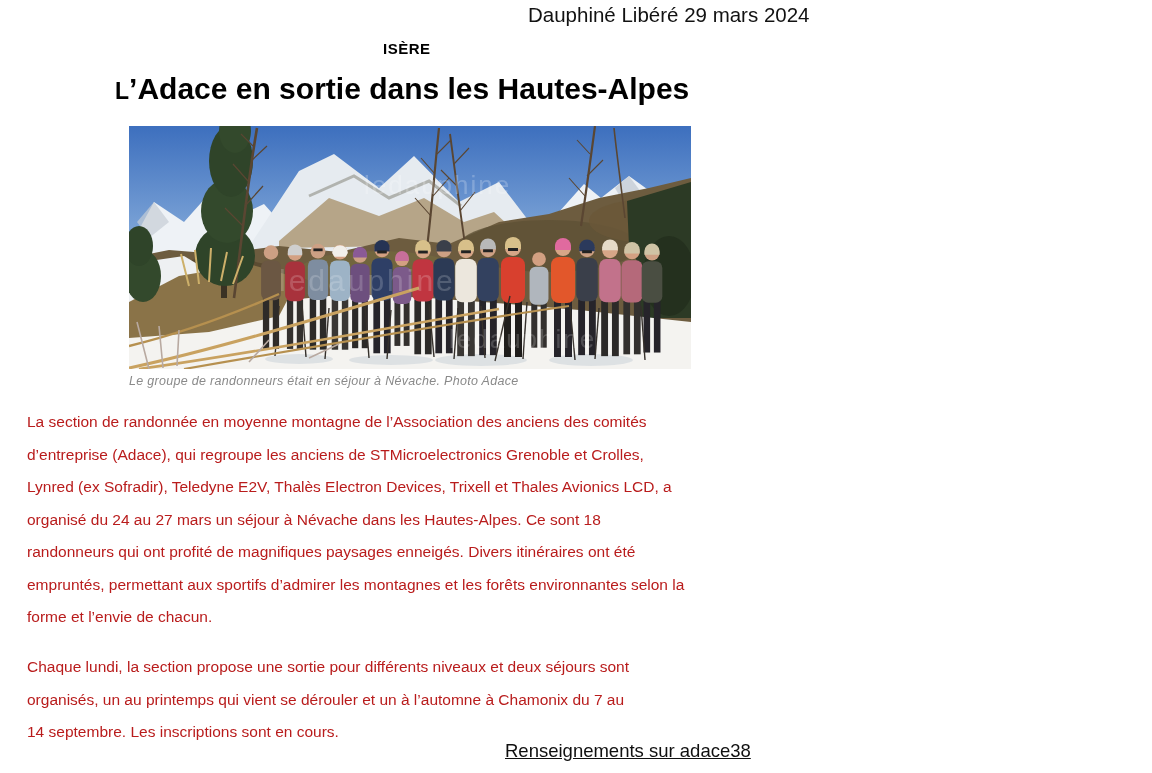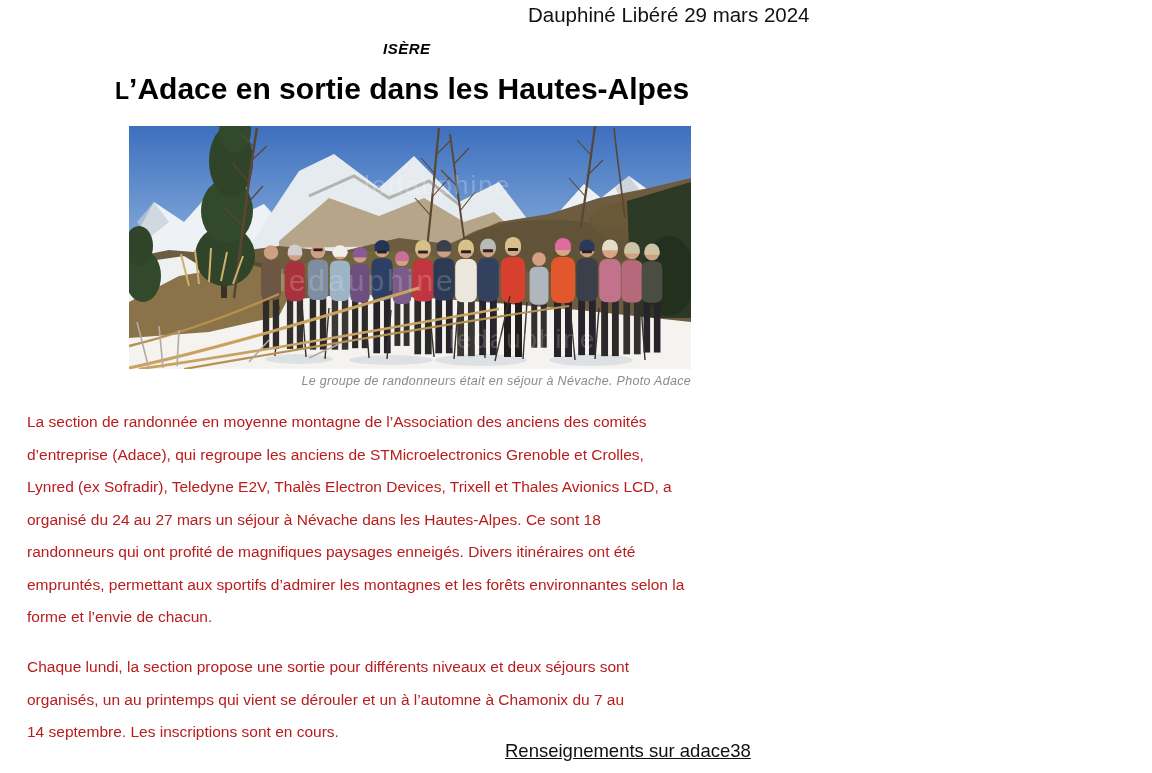--- a/index.html
+++ b/index.html
@@ -2,26 +2,26 @@
 <html lang="fr"><head>
 <meta charset="utf-8">
 <style>
   html,body{margin:0;padding:0;background:#ffffff;}
   #page{
     position:relative;width:1152px;height:773px;background:#ffffff;overflow:hidden;
     font-family:"Liberation Sans", sans-serif;color:#1b1b1b;
   }
   .abs{position:absolute;}
   #masthead{left:492px;top:3px;font-size:20.5px;color:#121212;white-space:nowrap;margin-left:36px;}
-  #kicker{left:383px;top:40px;font-size:15px;font-weight:bold;letter-spacing:.5px;color:#000;font-style:italic;}
+  #kicker{left:383px;top:40px;font-size:15px;font-weight:bold;letter-spacing:.5px;color:#000;}
   #headline{left:87px;top:72px;font-size:30px;font-weight:bold;color:#000;white-space:nowrap;margin-left:28px;}
   #headline .hl-lead{font-size:23px;font-weight:bold;}
   #photo-wrap{left:129px;top:126px;width:631px;height:243px;}
   #photo-wrap svg{display:block;width:562px;height:243px;}
-  #caption{left:129px;top:374px;width:562px;text-align:right;font-size:12.5px;font-style:italic;
+  #caption{left:129px;top:374px;width:562px;text-align:left;font-size:12.5px;font-style:italic;
            color:#8a8a8a;letter-spacing:.3px;white-space:nowrap;}
   .bodytext{left:27px;width:800px;font-size:15.5px;line-height:32.5px;color:#b91c1c;}
   #para1{top:406px;}
   #para2{top:651px;}
   .bodyline{white-space:nowrap;}
   #footer-note{left:505px;top:740px;font-size:18.5px;color:#101010;white-space:nowrap;text-decoration:underline;}
   .wm{font-family:"Liberation Sans",sans-serif;}
 </style>
 </head>
 <body>

